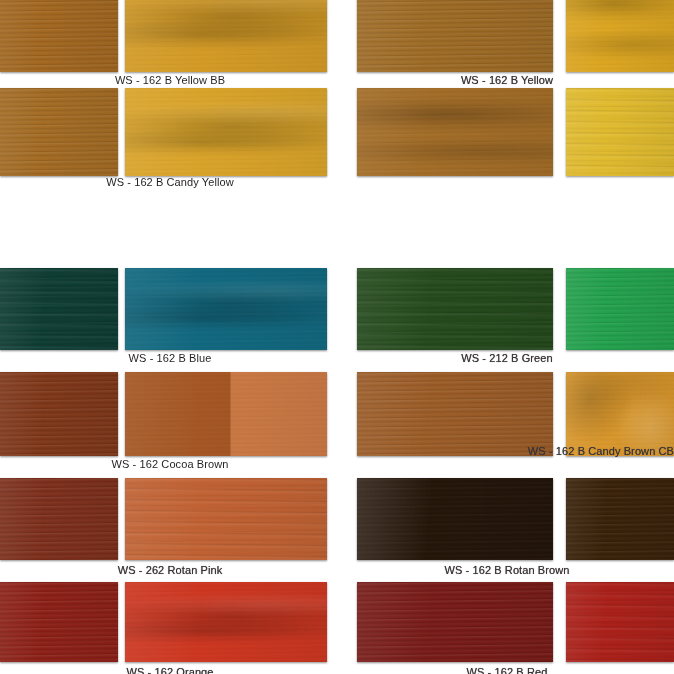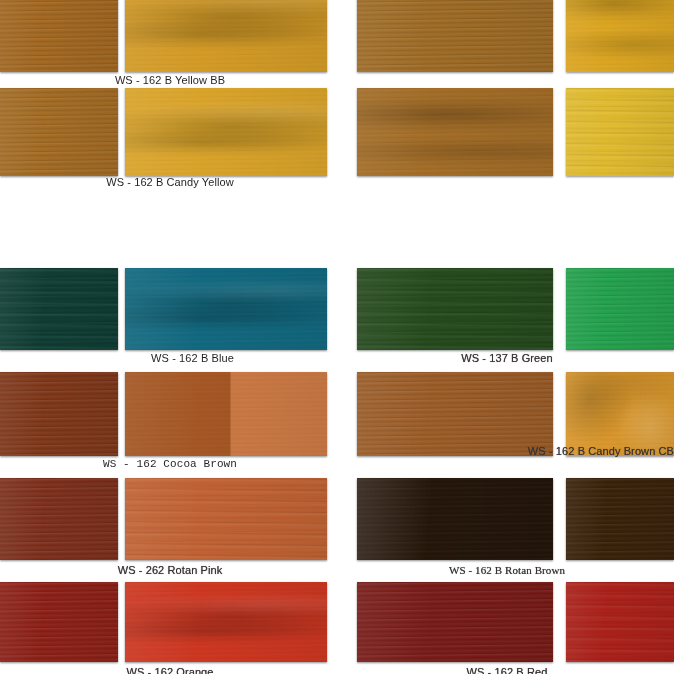--- a/index.html
+++ b/index.html
@@ -133,20 +133,21 @@
           <div class="grain fine"></div>
           <div class="grain fine" style="opacity: 0.85;"></div>
           <div class="grain sheen"></div>
         </div>
         <div class="pane pane-right" style="left: 226px; width: 108px; height: 98px; background: rgb(219, 165, 33);">
           <div class="grain arc2"></div>
           <div class="grain fine" style="opacity: 0.55;"></div>
           <div class="grain sheen"></div>
         </div>
       </div>
+      <div class="caption blurry" style="top: 74px;">WS - 162 B Yellow</div>
     </div>
     <div class="entry" style="left: 0px; top: 0px; width: 340px; height: 674px;">
       <div class="panes" style="top: 88px; height: 88px;">
         <div class="pane pane-left" style="left: 0px; width: 118px; height: 88px; background: rgb(162, 106, 34);">
           <div class="grain fine"></div>
           <div class="grain fine" style="opacity: 0.85;"></div>
           <div class="grain sheen"></div>
         </div>
         <div class="pane pane-right" style="left: 125px; width: 202px; height: 88px; background: rgb(217, 163, 41);">
           <div class="grain arc"></div>
@@ -163,21 +164,21 @@
           <div class="grain fine" style="opacity: 0.85;"></div>
           <div class="grain sheen"></div>
         </div>
         <div class="pane pane-right" style="left: 226px; width: 108px; height: 88px; background: rgb(225, 187, 46);">
           <div class="grain fine2"></div>
           <div class="grain fine" style="opacity: 0.55;"></div>
           <div class="grain sheen"></div>
         </div>
       </div>
     </div>
-    <div class="entry" style="left: 0px; top: 0px; width: 340px; height: 674px; padding-left: 15px;">
+    <div class="entry" style="left: 0px; top: 0px; width: 340px; height: 674px;">
       <div class="panes" style="top: 268px; height: 82px;">
         <div class="pane pane-left" style="left: 0px; width: 118px; height: 82px; background: rgb(13, 60, 51);">
           <div class="grain fine2"></div>
           <div class="grain fine" style="opacity: 0.85;"></div>
           <div class="grain sheen"></div>
         </div>
         <div class="pane pane-right" style="left: 125px; width: 202px; height: 82px; background: rgb(17, 104, 127);">
           <div class="grain arc"></div>
           <div class="grain fine" style="opacity: 0.55;"></div>
           <div class="grain sheen"></div>
@@ -191,36 +192,36 @@
           <div class="grain fine2"></div>
           <div class="grain fine" style="opacity: 0.85;"></div>
           <div class="grain sheen"></div>
         </div>
         <div class="pane pane-right" style="left: 226px; width: 108px; height: 82px; background: rgb(34, 160, 76);">
           <div class="grain fine"></div>
           <div class="grain fine" style="opacity: 0.55;"></div>
           <div class="grain sheen"></div>
         </div>
       </div>
-      <div class="caption blurry" style="top: 352px;">WS - 137 B Green</div>
+      <div class="caption blurry" style="top: 352px;">WS - 212 B Green</div>
     </div>
     <div class="entry" style="left: 0px; top: 0px; width: 340px; height: 674px;">
       <div class="panes" style="top: 372px; height: 84px;">
         <div class="pane pane-left" style="left: 0px; width: 118px; height: 84px; background: rgb(126, 54, 24);">
           <div class="grain fine"></div>
           <div class="grain fine" style="opacity: 0.85;"></div>
           <div class="grain sheen"></div>
         </div>
         <div class="pane pane-right" style="left: 125px; width: 202px; height: 84px; background: rgb(196, 103, 42);">
           <div class="grain halfsplit"></div>
           <div class="grain fine" style="opacity: 0.55;"></div>
           <div class="grain sheen"></div>
         </div>
       </div>
-      <div class="caption" style="top: 458px; font-family: Liberation Mono, monospace;">WS - 162 Cocoa Brown</div>
+      <div class="caption" style="top: 458px;">WS - 162 Cocoa Brown</div>
     </div>
     <div class="entry" style="left: 340px; top: 0px; width: 334px; height: 674px;">
       <div class="panes" style="top: 372px; height: 84px;">
         <div class="pane pane-left" style="left: 17px; width: 196px; height: 84px; background: rgb(154, 91, 38);">
           <div class="grain fine"></div>
           <div class="grain fine" style="opacity: 0.85;"></div>
           <div class="grain sheen"></div>
         </div>
         <div class="pane pane-right" style="left: 226px; width: 108px; height: 84px; background: rgb(217, 151, 44);">
           <div class="grain blotch"></div>
@@ -251,21 +252,21 @@
           <div class="grain sheen"></div>
           <div class="grain fine" style="opacity: 0.85;"></div>
           <div class="grain sheen"></div>
         </div>
         <div class="pane pane-right" style="left: 226px; width: 108px; height: 82px; background: rgb(57, 33, 9);">
           <div class="grain fine"></div>
           <div class="grain fine" style="opacity: 0.55;"></div>
           <div class="grain sheen"></div>
         </div>
       </div>
-      <div class="caption blurry" style="top: 564px; font-family: Liberation Serif, serif;">WS - 162 B Rotan Brown</div>
+      <div class="caption blurry" style="top: 564px;">WS - 162 B Rotan Brown</div>
     </div>
     <div class="entry" style="left: 0px; top: 0px; width: 340px; height: 674px;">
       <div class="panes" style="top: 582px; height: 80px;">
         <div class="pane pane-left" style="left: 0px; width: 118px; height: 80px; background: rgb(139, 31, 22);">
           <div class="grain fine"></div>
           <div class="grain fine" style="opacity: 0.85;"></div>
           <div class="grain sheen"></div>
         </div>
         <div class="pane pane-right" style="left: 125px; width: 202px; height: 80px; background: rgb(204, 54, 32);">
           <div class="grain arc"></div>

